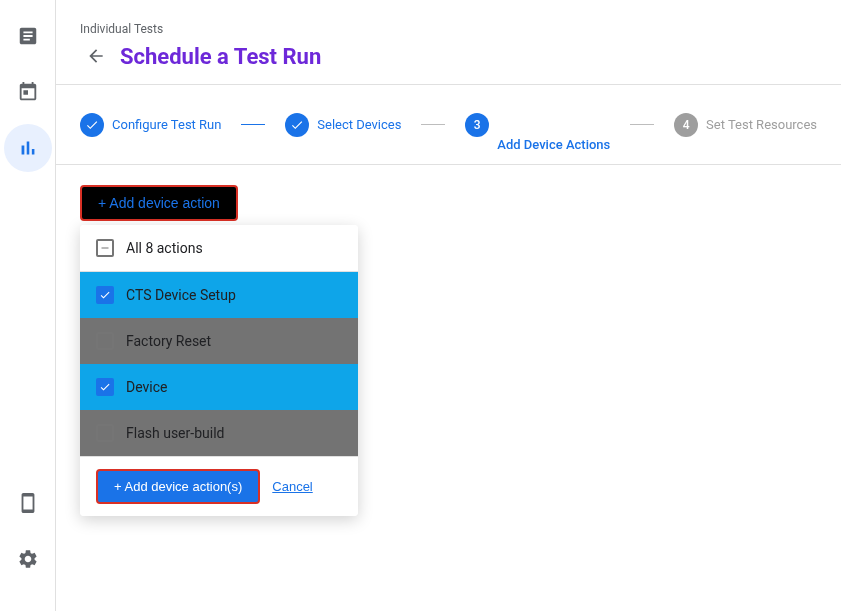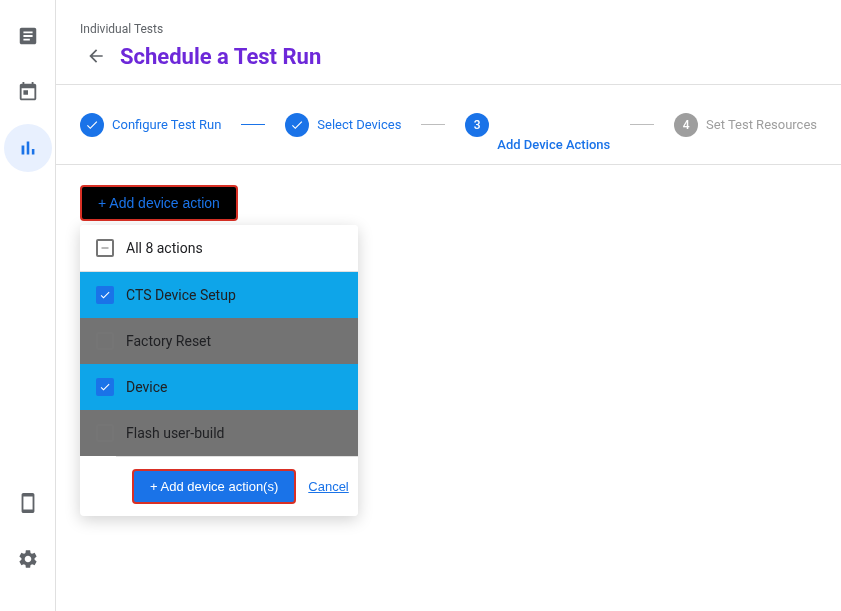--- a/index.html
+++ b/index.html
@@ -227,21 +227,20 @@
     }
 
     
     .dropdown-footer {
       display: flex;
       align-items: center;
       gap: 12px;
       padding: 12px 16px;
       border-top: 1px solid #e0e0e0;
       background: #fff;
-      margin-left: 36px;
     }
     .add-actions-btn {
       padding: 8px 16px;
       background: #1a73e8;
       color: #fff;
       border: 2px solid #d93025;
       border-radius: 4px;
       font-size: 13px;
       font-weight: 500;
       cursor: pointer;

